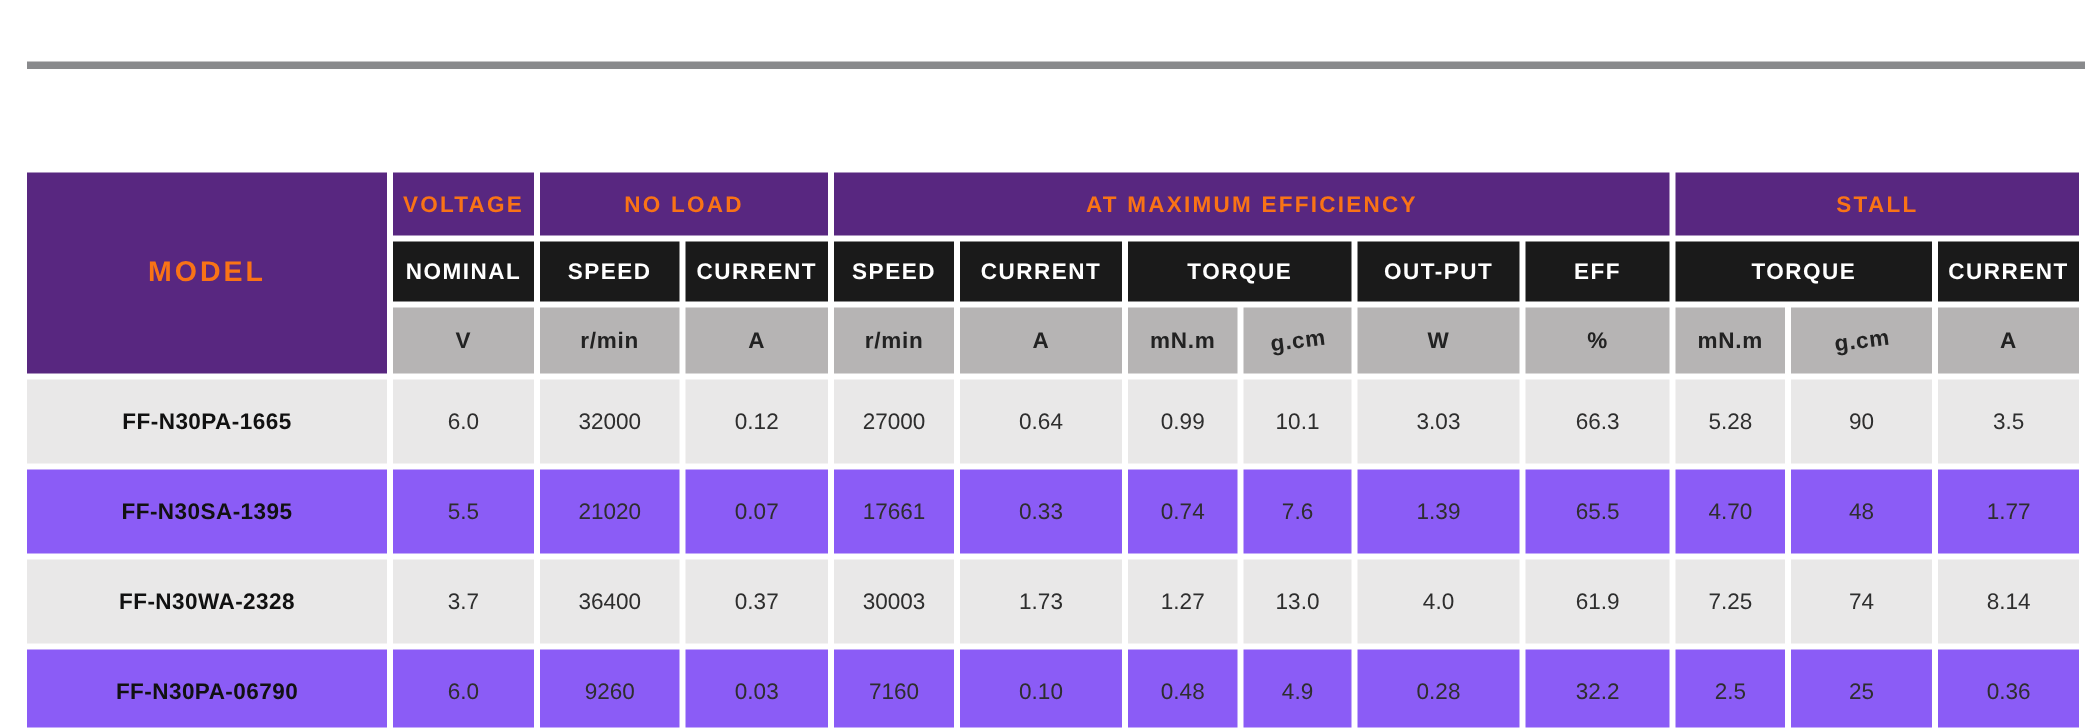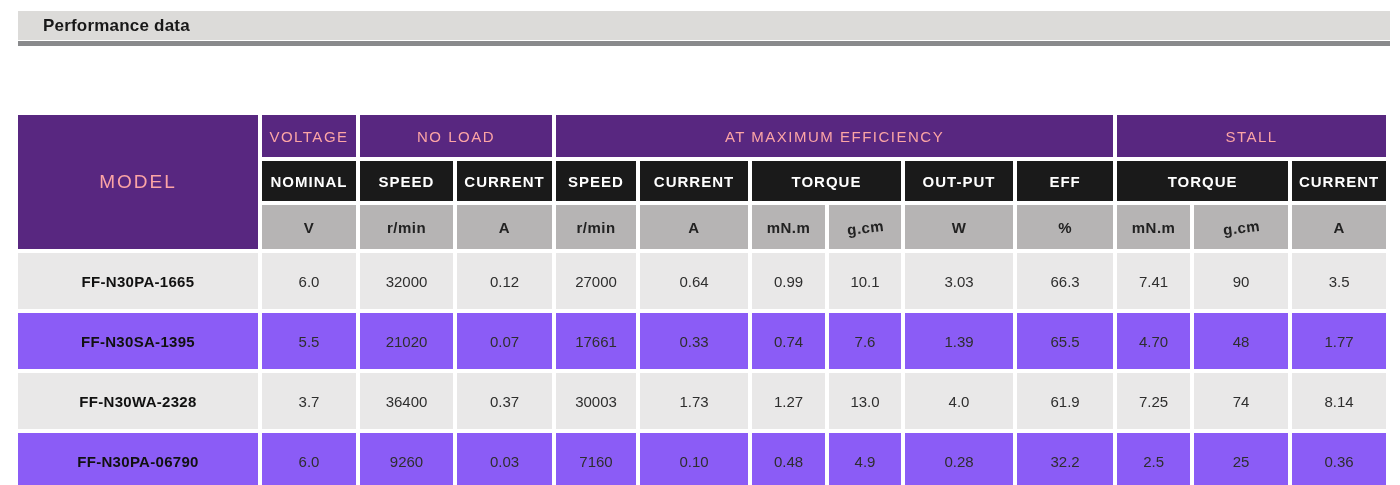--- a/index.html
+++ b/index.html
@@ -31,21 +31,21 @@
     table-layout:fixed; background:#ffffff;
   }
   td { text-align:center; vertical-align:middle; overflow:hidden; }
 
   tr.hrow1 { height:42px; }
   tr.hrow2 { height:40px; }
   tr.hrow3 { height:44px; }
   tr.data  { height:56px; }
 
   td.purple {
-    background:#582780; color:#fca5a5; font-weight:normal;
+    background:#582780; color:#f97316; font-weight:bold;
     font-size:15px; letter-spacing:1.5px;margin-top:26px;
   }
   td.model-head { font-size:19px; letter-spacing:2px; }
   td.black {
     background:#1a1a1a; color:#ffffff; font-weight:bold;
     font-size:15px; letter-spacing:1px;
   }
   td.unit {
     background:#b6b4b4; color:#222222; font-weight:bold;
     font-size:15px; letter-spacing:0.5px;
@@ -65,23 +65,20 @@
     font-size:54px; line-height:1.1; color:rgba(0,0,0,0.92);
     font-family:"Liberation Sans", sans-serif; white-space:nowrap;
     pointer-events:none;
   }
 </style>
 </head>
 <body>
 
 <div class="page">
 
-  <div class="title-bar">
-    <span>Performance data</span>
-  </div>
   <div class="title-underline"></div>
 
   <table class="perf-table">
     <colgroup>
       <col style="width:240px">
         <col style="width:94px">
         <col style="width:93px">
       <col style="width:95px">
         <col style="width:80px">
         <col style="width:108px">
@@ -135,21 +132,21 @@
       <td class="model-name">FF-N30PA-1665</td>
       <td>6.0</td>
       <td>32000</td>
       <td>0.12</td>
       <td>27000</td>
       <td>0.64</td>
       <td>0.99</td>
       <td>10.1</td>
       <td>3.03</td>
       <td>66.3</td>
-      <td>7.41</td>
+      <td>5.28</td>
       <td>90</td>
       <td>3.5</td>
     </tr>
 
     <tr class="data row-dark">
       <td class="model-name">FF-N30SA-1395</td>
       <td>5.5</td>
       <td>21020</td>
       <td>0.07</td>
       <td>17661</td>

